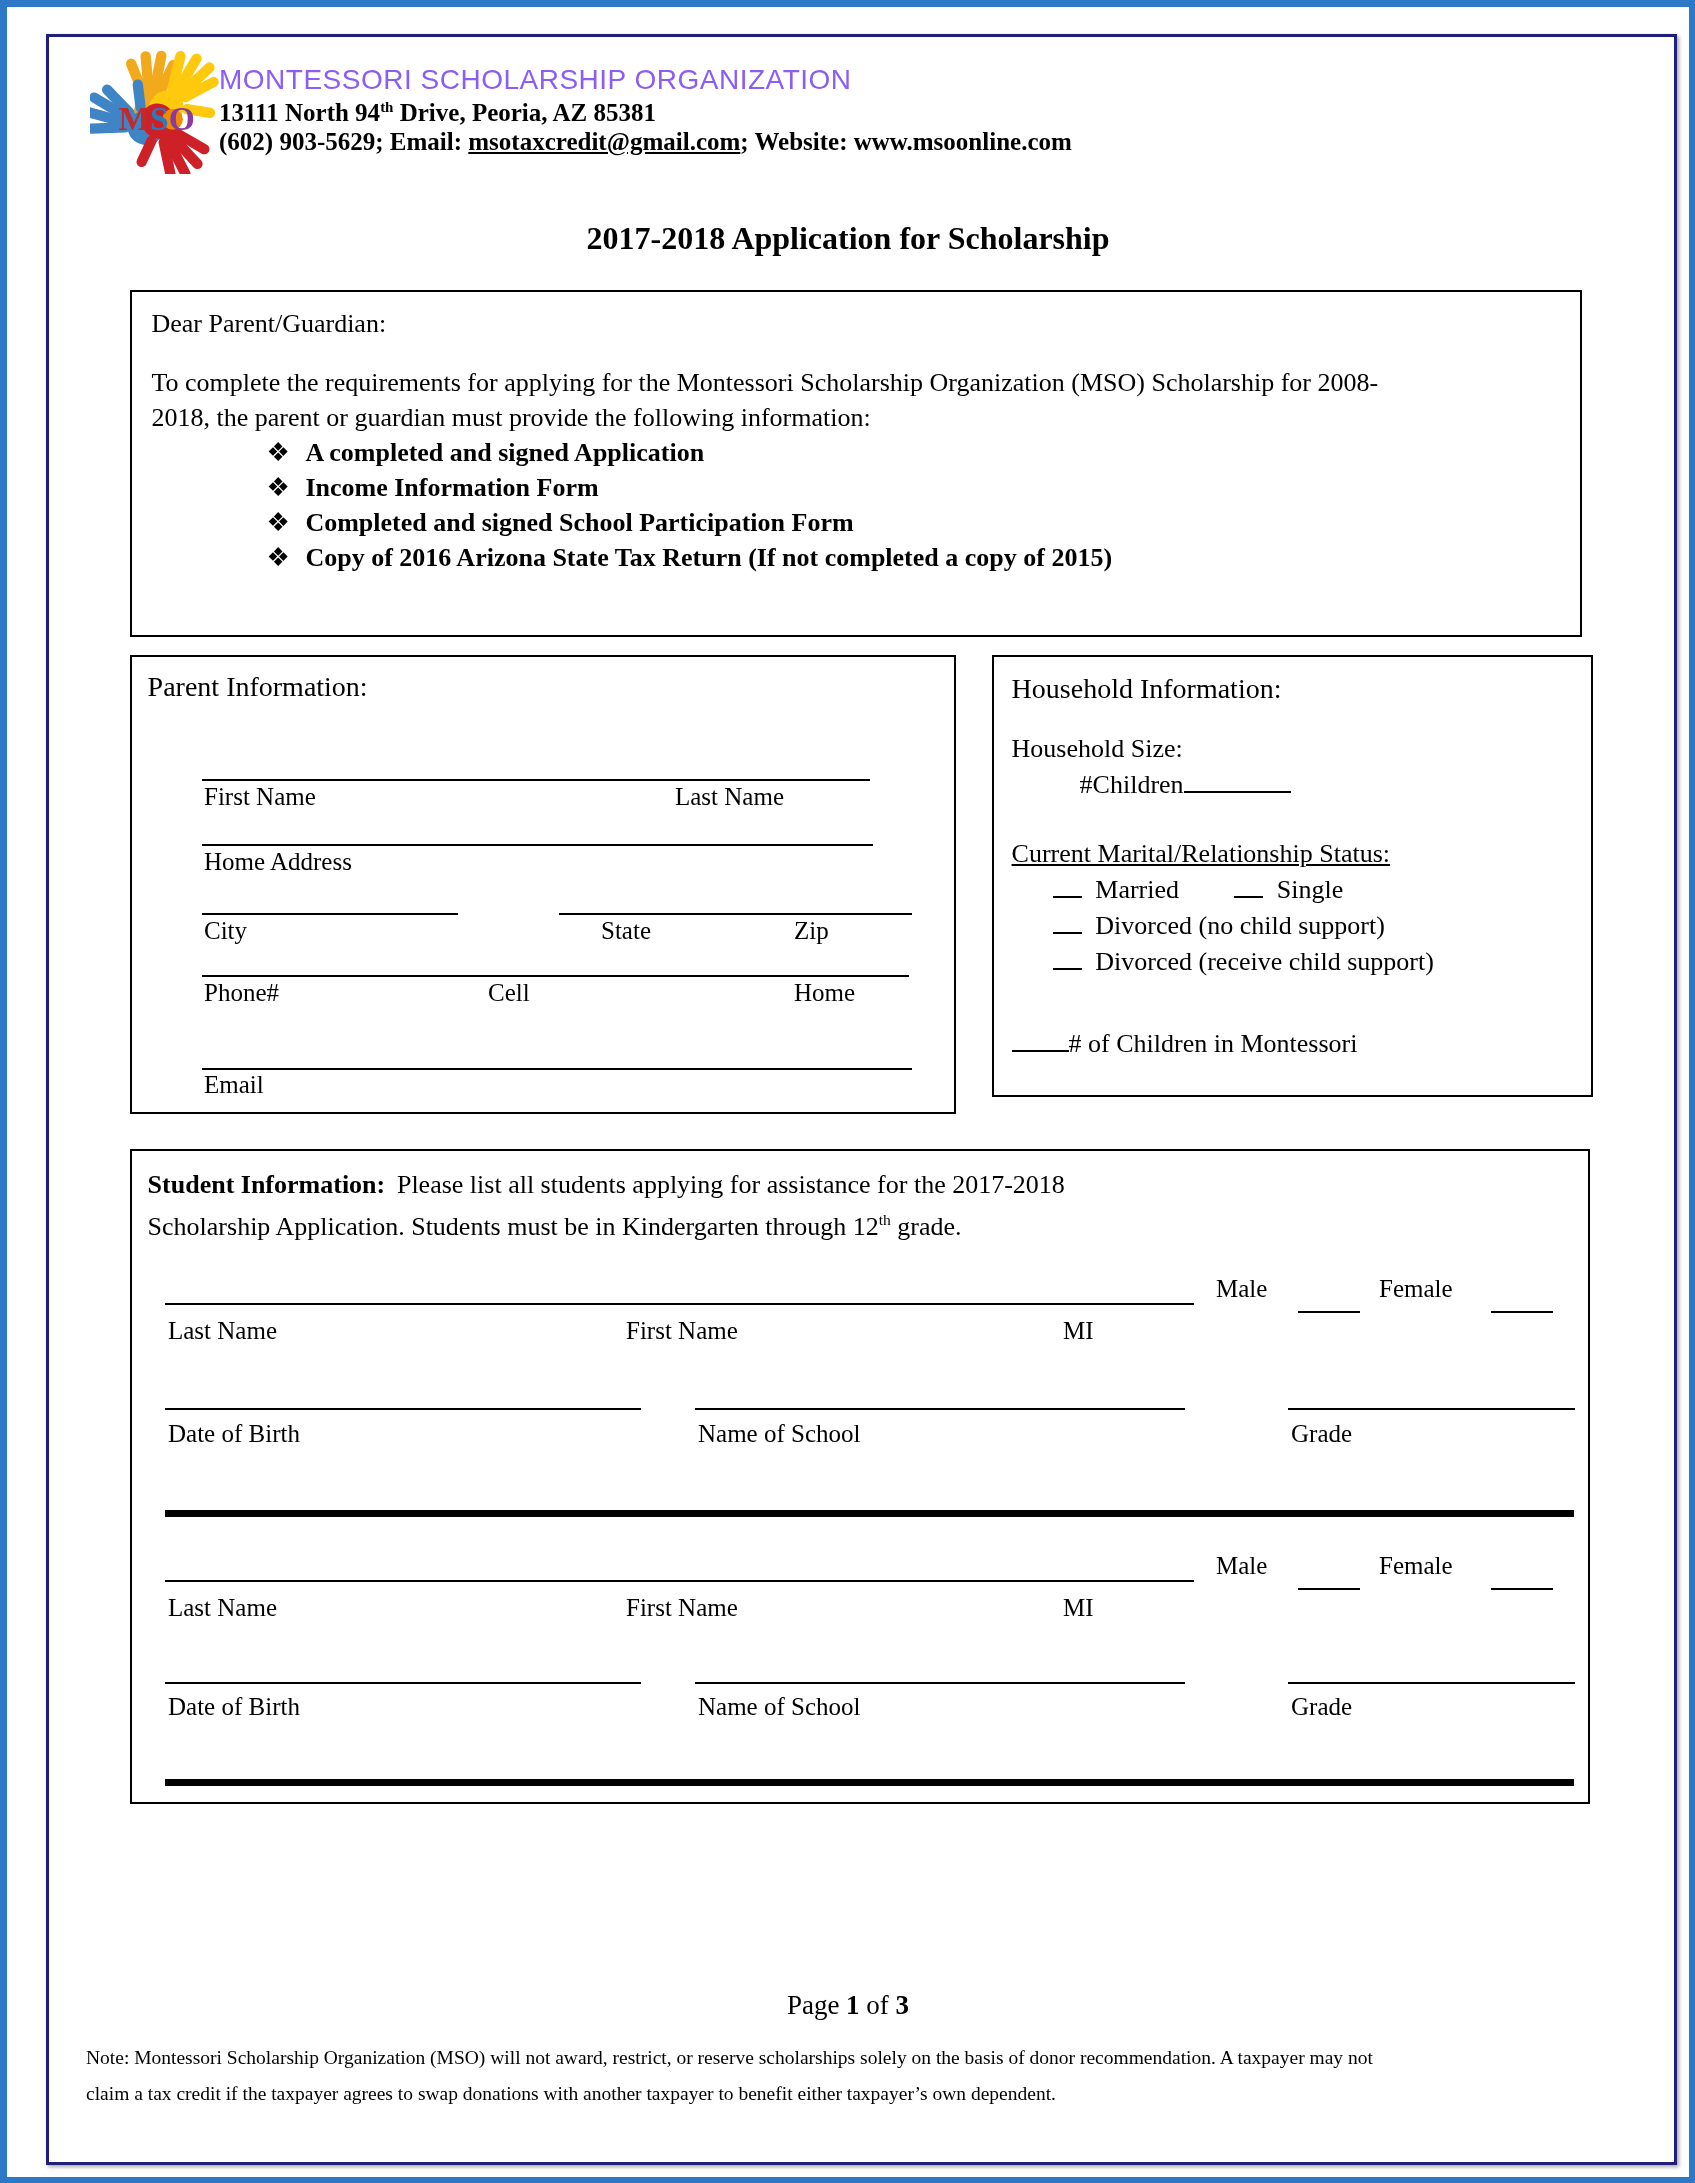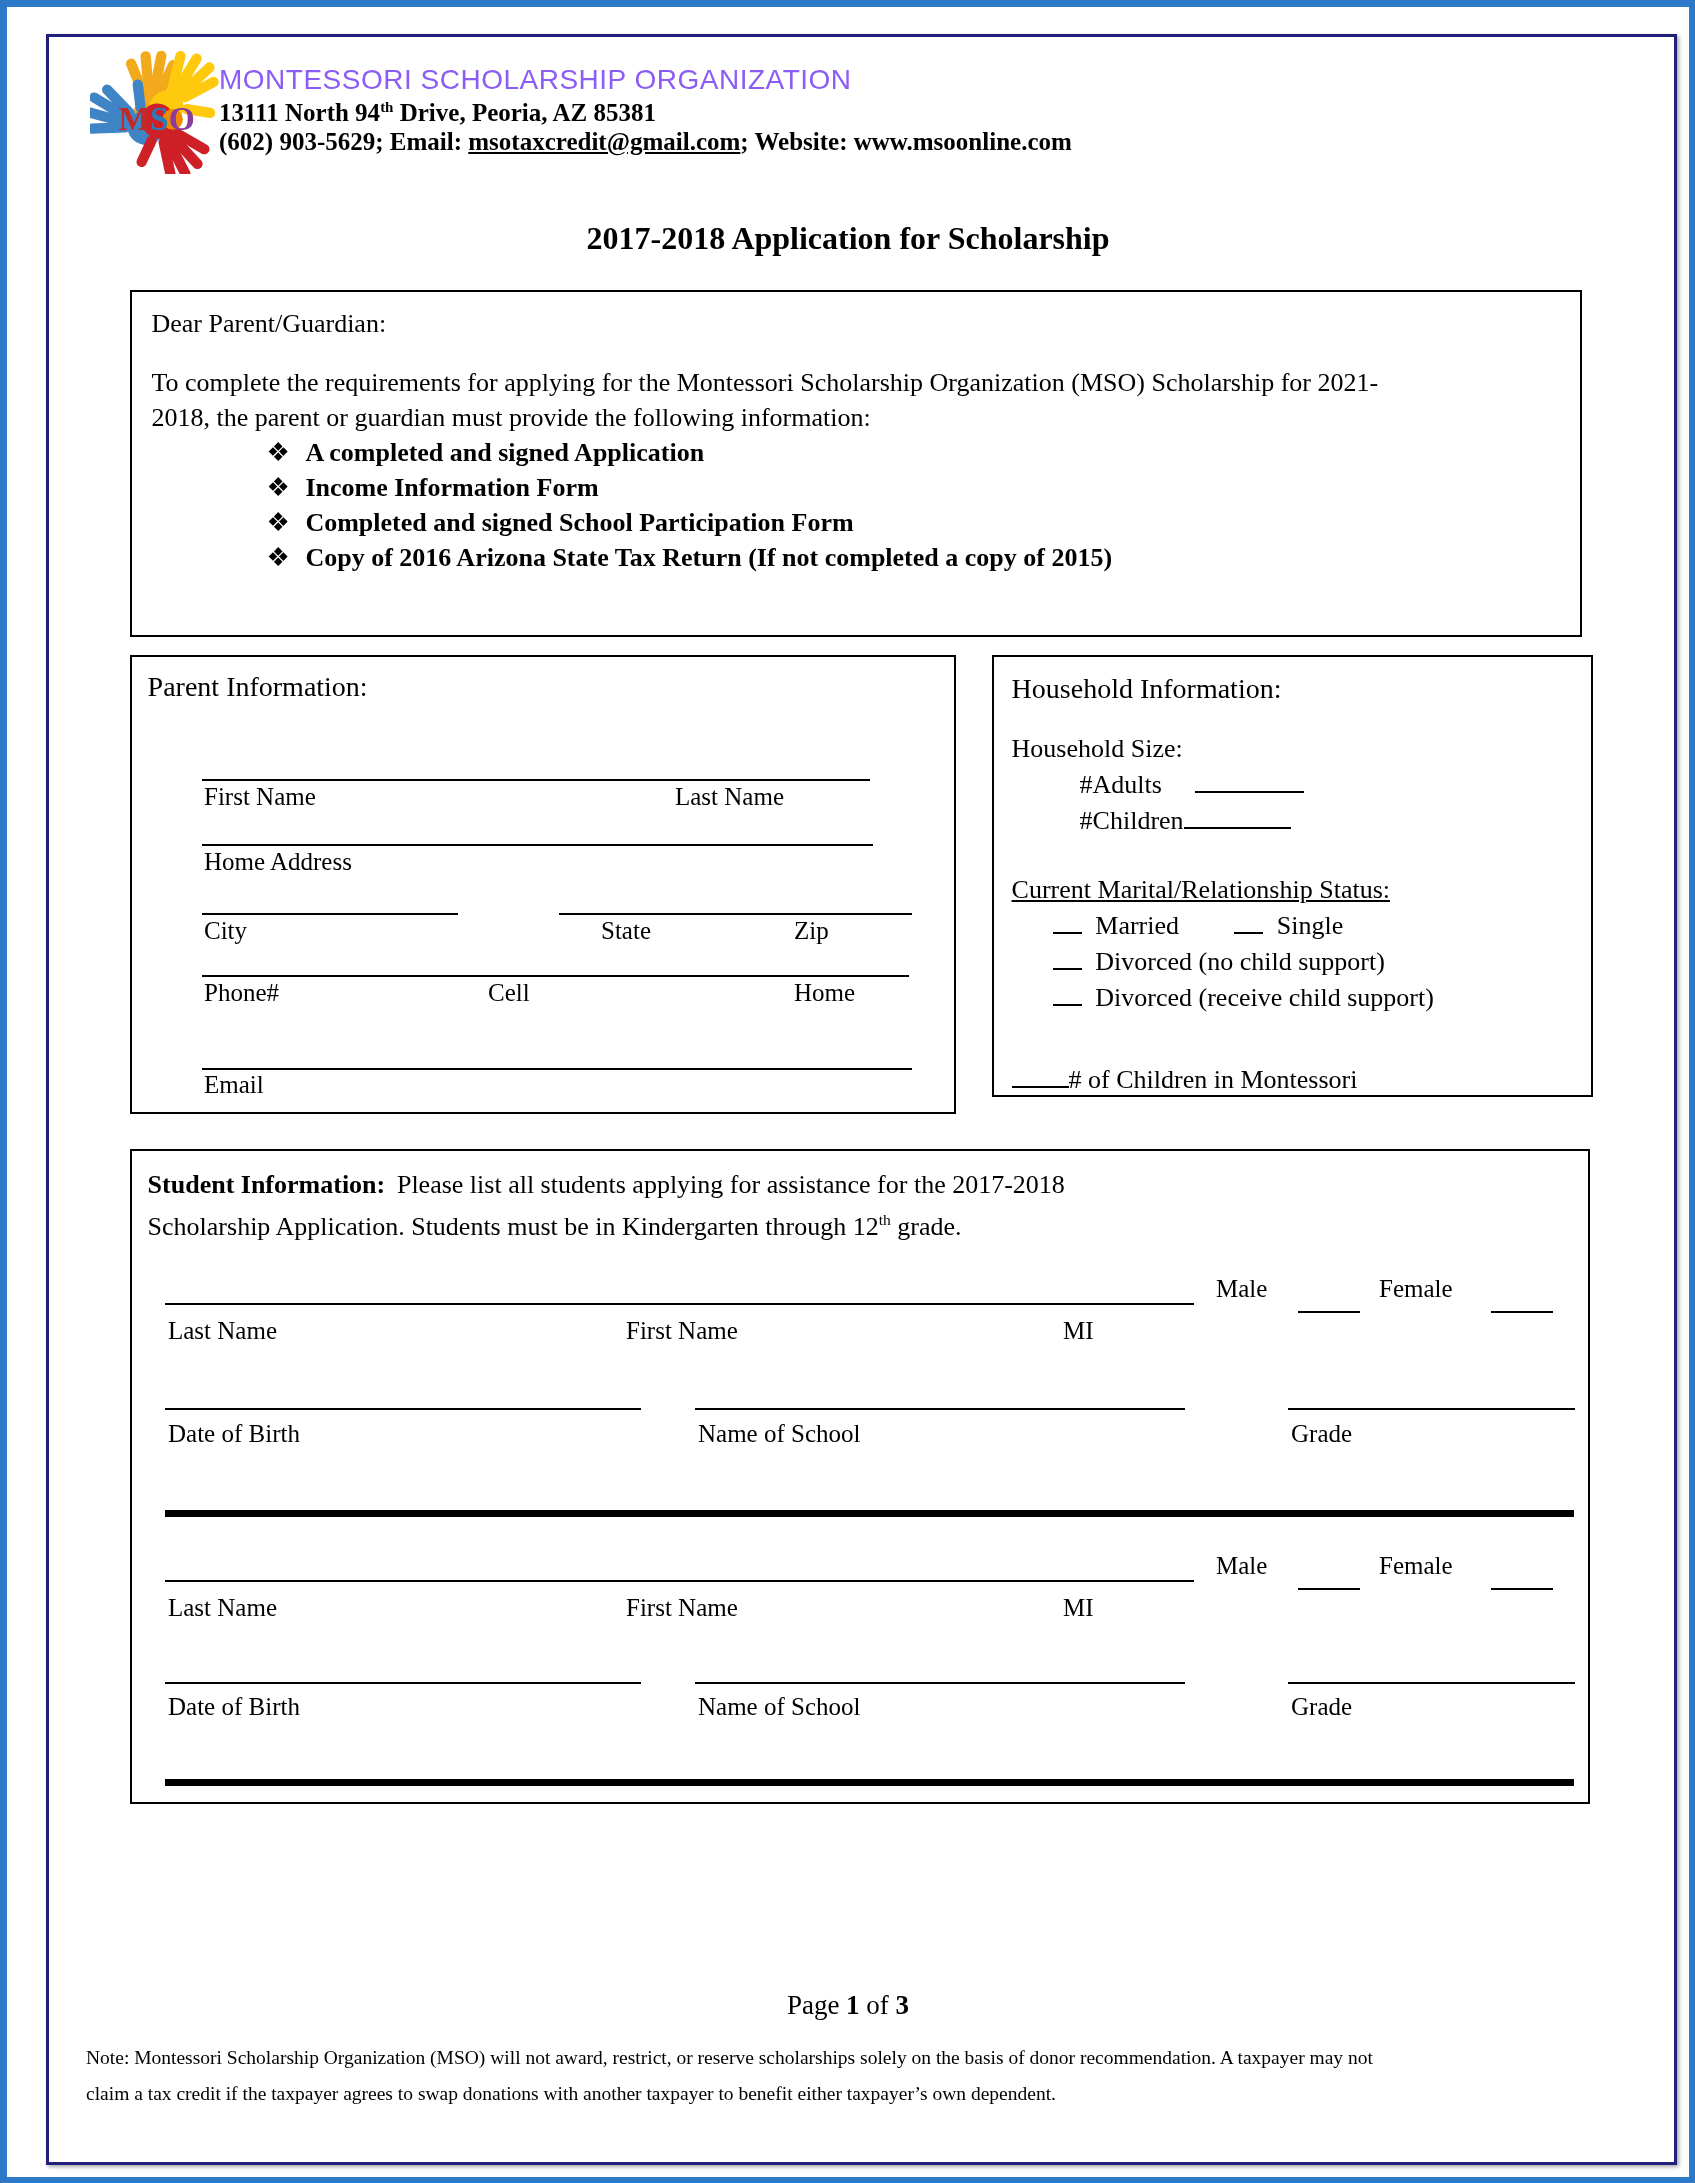--- a/index.html
+++ b/index.html
@@ -88,21 +88,21 @@
   </svg>
 
   <div class="org-name">MONTESSORI SCHOLARSHIP ORGANIZATION</div>
   <div class="addr"><span>13111 North 94</span><sup>th</sup><span> Drive, Peoria, AZ  85381</span></div>
   <div class="contact"><span>(602) 903-5629; Email: </span><span class="email">msotaxcredit@gmail.com</span><span>; Website: </span><span>www.msoonline.com</span></div>
 
   <div class="doc-title">2017-2018 Application for Scholarship</div>
 
   <section class="box dear-box">
     <div>Dear Parent/Guardian:</div>
-    <div class="dear-par">To complete the requirements for applying for the Montessori Scholarship Organization (MSO) Scholarship for 2021-2018, the parent or guardian must provide the following information:</div>
+    <div class="dear-par">To complete the requirements for applying for the Montessori Scholarship Organization (MSO) Scholarship for 2008-2018, the parent or guardian must provide the following information:</div>
     <ul class="dear-list">
       <li><span class="bullet">❖</span><span>A completed and signed Application</span></li>
       <li><span class="bullet">❖</span><span>Income Information Form</span></li>
       <li><span class="bullet">❖</span><span>Completed and signed School Participation Form</span></li>
       <li><span class="bullet">❖</span><span>Copy of 2016 Arizona State Tax Return (If not completed a copy of 2015)</span></li>
     </ul>
   </section>
 
   <section class="box parent-box">
     <div class="box-heading">Parent Information:</div>
@@ -125,21 +125,20 @@
     <div class="flabel" style="left:336px;top:322px;margin-left:20px;">Cell</div>
     <div class="flabel" style="left:662px;top:322px;">Home</div>
 
     <div class="fline" style="left:70px;top:411px;width:710px;"></div>
     <div class="flabel" style="left:72px;top:414px;">Email</div>
   </section>
 
   <section class="box household-box">
     <div class="box-heading">Household Information:</div>
     <div class="hh-size">Household Size:</div>
-    <div class="hh-row"><span>#Adults</span><span class="bl" style="width:109px;margin-left:33px;"></span></div>
     <div class="hh-row"><span>#Children</span><span class="bl" style="width:107px;"></span></div>
     <div class="hh-marital">Current Marital/Relationship Status:</div>
     <div class="hh-opt"><span class="bl" style="width:29px;margin-right:13.7px;"></span><span>Married</span><span class="bl" style="width:29px;margin-left:55px;margin-right:13.7px;"></span><span>Single</span></div>
     <div class="hh-opt"><span class="bl" style="width:29px;margin-right:13.7px;"></span><span>Divorced (no child support)</span></div>
     <div class="hh-opt"><span class="bl" style="width:29px;margin-right:13.7px;"></span><span>Divorced (receive child support)</span></div>
     <div class="hh-last"><span class="bl" style="width:57px;"></span><span># of Children in Montessori</span></div>
   </section>
 
   <section class="box student-box">
     <div class="stu-instructions"><span class="b">Student Information:</span><span>Please list all students applying for assistance for the 2017-2018 Scholarship Application.  Students must be in Kindergarten through 12</span><sup>th</sup><span> grade.</span></div>

